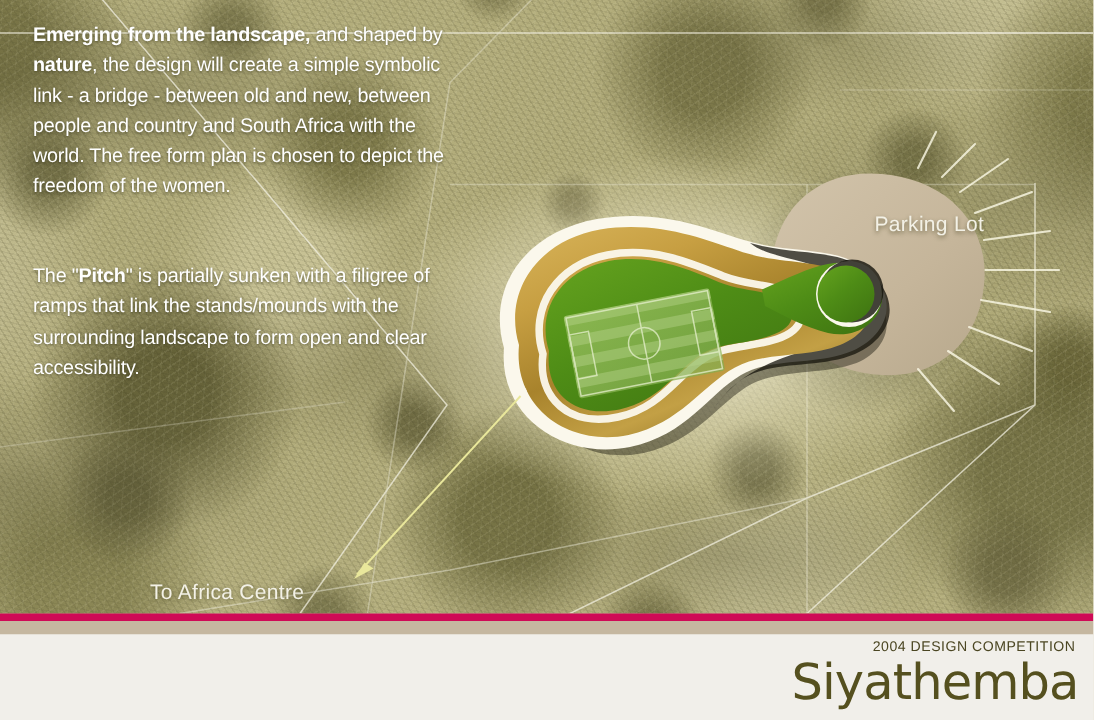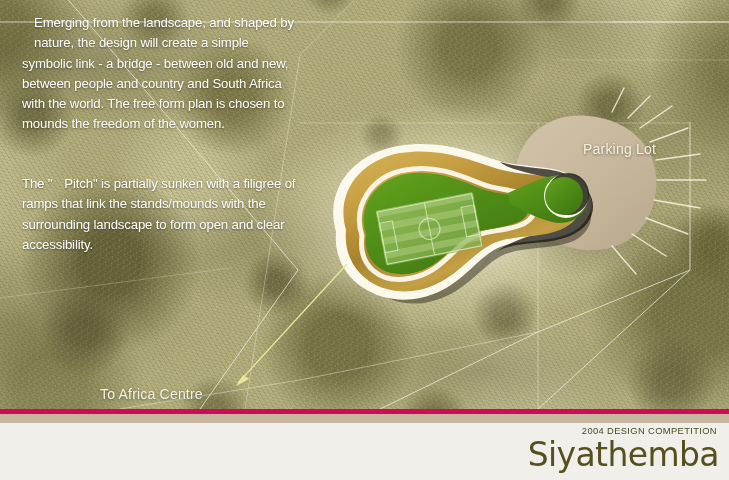--- a/index.html
+++ b/index.html
@@ -105,21 +105,21 @@
   .copy {
     position: absolute;
     left: 22px;
     width: 276px;
     color: #ffffff;
     font-size: 13.2px;
     line-height: 20.3px;
     letter-spacing: -0.15px;
     text-shadow: 0 1px 2px rgba(40,40,15,.55);
   }
-  .copy b { font-weight: normal; margin-left: 12px; }
+  .copy b { font-weight: bold; }
   #para1 { top: 13px; }
   #para2 { top: 174px; }
 
   
   .map-label {
     position: absolute;
     color: #f3f1e6;
     font-size: 14px;
     letter-spacing: .2px;
     text-shadow: 0 1px 3px rgba(60,58,25,.6);
@@ -340,21 +340,21 @@
       </g>
 
       <g>
         <circle cx="347" cy="262" r="4.5" fill="#fbf8ec"></circle>
         <line x1="347" y1="264" x2="238" y2="383" stroke="#e9e79b" stroke-width="1.3"></line>
         <path d="M 236,386 L 249,379 L 243,375 Z" fill="#e9e79b"></path>
       </g>
     </svg>
 
     <div class="copy" id="para1">
-      <b>Emerging from the landscape,</b><span> and shaped by </span><b>nature</b><span>, the design will create a simple symbolic link - a bridge - between old and new, between people and country and South Africa with the world. The free form plan is chosen to mounds the freedom of the women.</span>
+      <b>Emerging from the landscape,</b><span> and shaped by </span><b>nature</b><span>, the design will create a simple symbolic link - a bridge - between old and new, between people and country and South Africa with the world. The free form plan is chosen to depict the freedom of the women.</span>
     </div>
 
     <div class="copy" id="para2">
       <span>The "</span><b>Pitch</b><span>" is partially sunken with a filigree of ramps that link the stands/mounds with the surrounding landscape to form open and clear accessibility.</span>
     </div>
 
     <div class="map-label" id="parking-label">Parking Lot</div>
 
     <div class="map-label" id="africa-label">To Africa Centre</div>
   </div>

